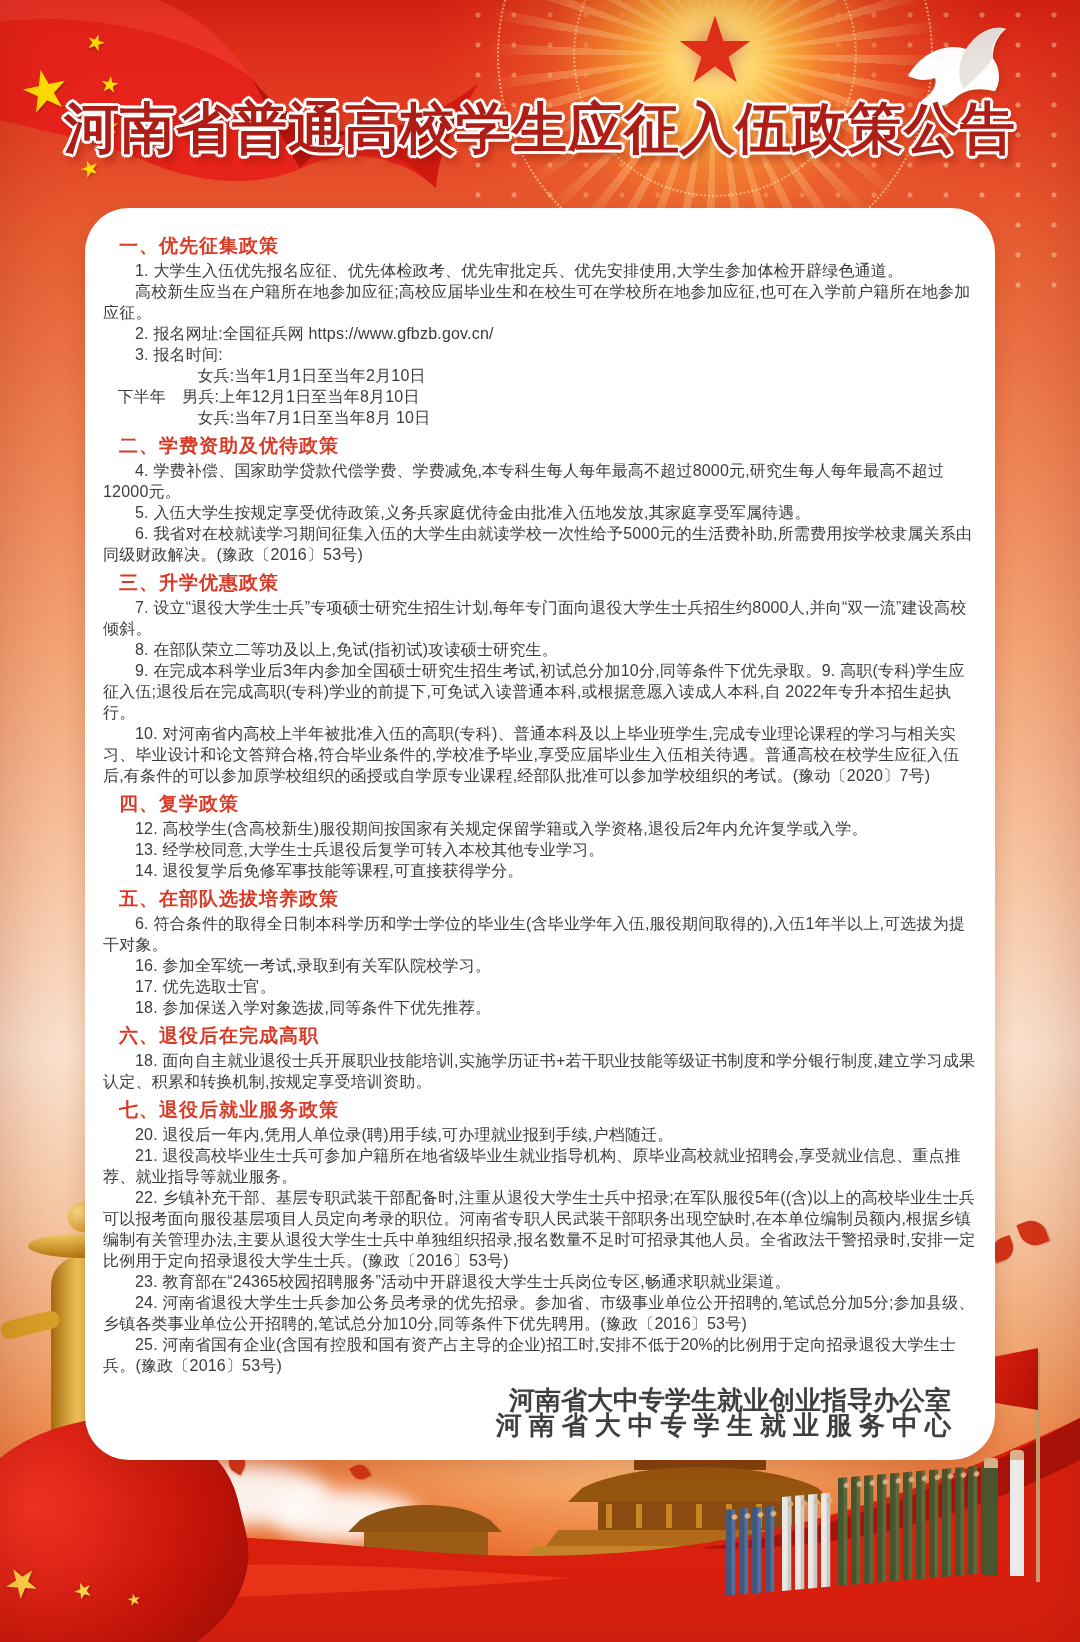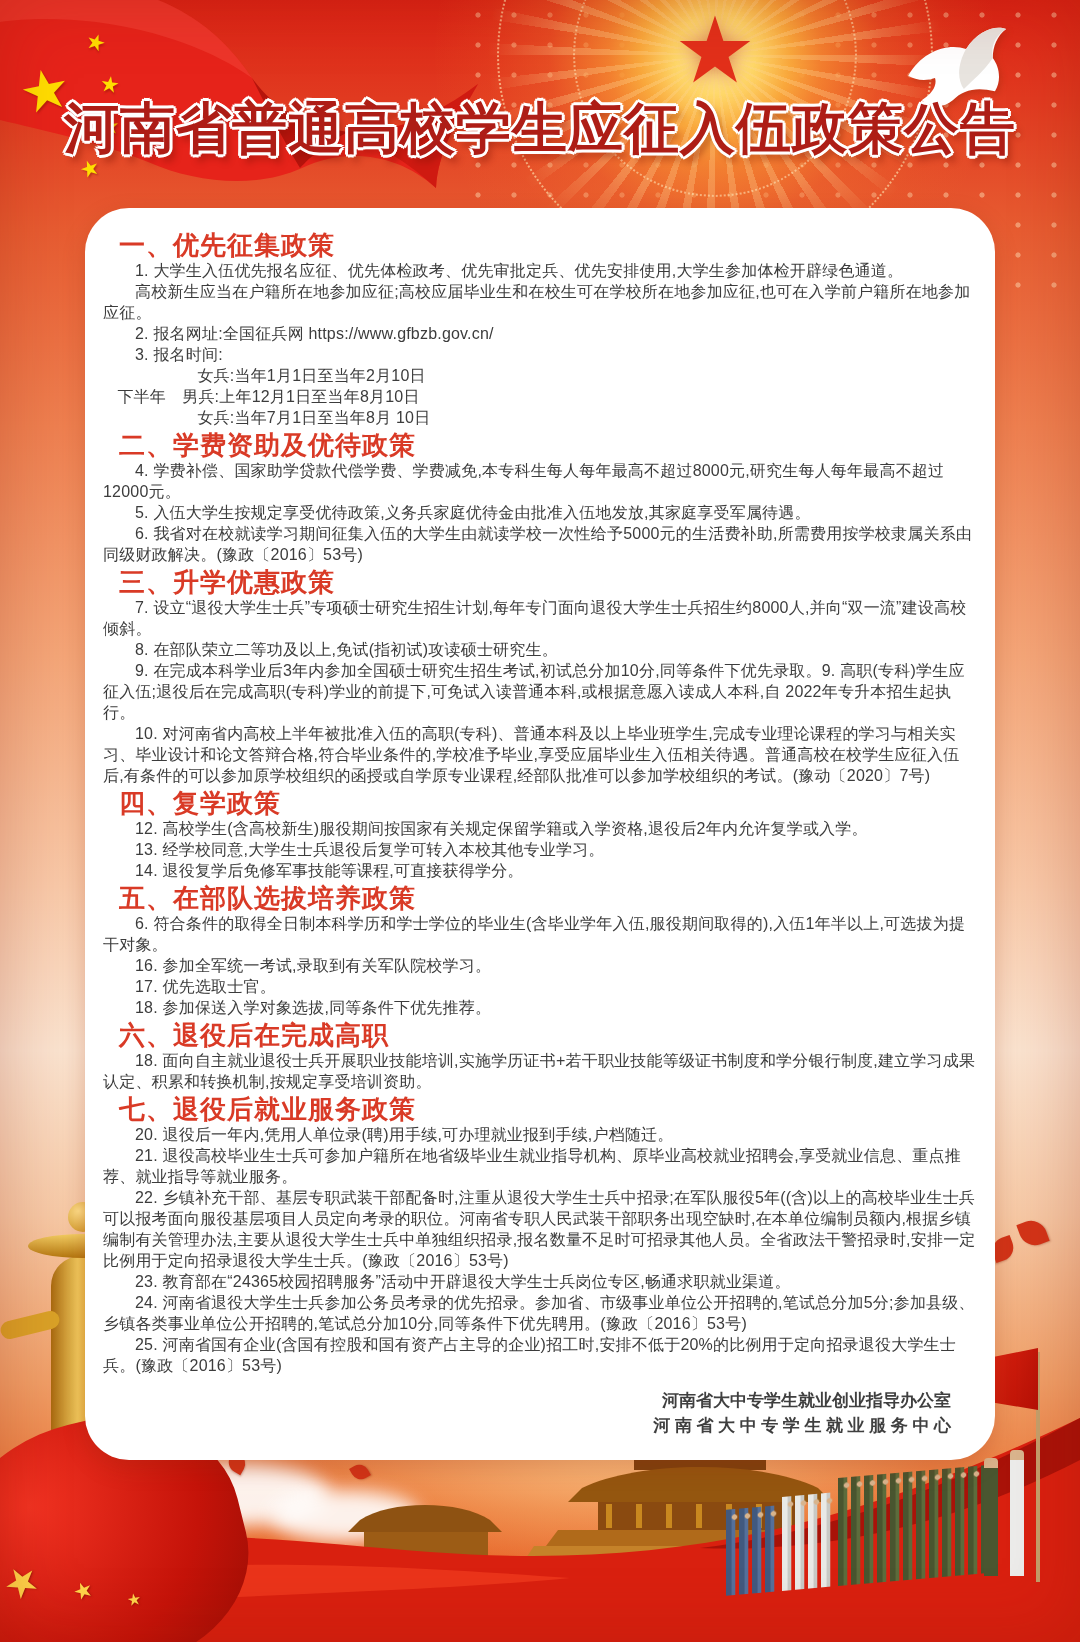--- a/index.html
+++ b/index.html
@@ -97,28 +97,28 @@
   .leafA3{left:1020px;top:-2px;width:26px;height:26px;transform:rotate(-20deg);}
   .leafB1{left:228px;top:232px;width:18px;height:18px;transform:rotate(30deg);}
   .leafB2{left:290px;top:220px;width:14px;height:14px;transform:rotate(80deg);}
   .leafB3{left:352px;top:242px;width:16px;height:16px;transform:rotate(-30deg);}
 
   
   .card{position:absolute;left:85px;top:208px;width:910px;height:1252px;z-index:2;
     background:#ffffff;border-radius:44px;box-sizing:border-box;
     padding:20px 18px 0 18px;overflow:hidden;
     box-shadow:0 8px 22px rgba(150,40,10,.25);}
-  .sec-heading{color:#d93a26;font-weight:bold;font-size:26px;line-height:25px;
+  .sec-heading{color:#d93a26;font-weight:bold;font-size:19px;line-height:25px;
     margin:5px 0 2px 16px;letter-spacing:1px;}
   .para{margin:0;color:#3c3c3c;font-size:16px;line-height:21px;letter-spacing:.2px;}
   .para.indent{text-indent:2em;}
   .para.schedule{text-indent:.9em;}
   .para.schedule-sub{text-indent:5.9em;}
   .card-signature{position:absolute;right:44px;bottom:22px;text-align:right;
-    color:#3f3f3f;font-weight:bold;font-size:17px;line-height:25px;}
+    color:#3f3f3f;font-weight:bold;font-size:26px;line-height:25px;}
   .sig2{letter-spacing:.27em;margin-right:-.27em;}
 </style>
 </head>
 <body>
 
 <div class="poster">
 
   <div class="top-deco">
     <div class="dots"></div>
     <div class="emblem">

